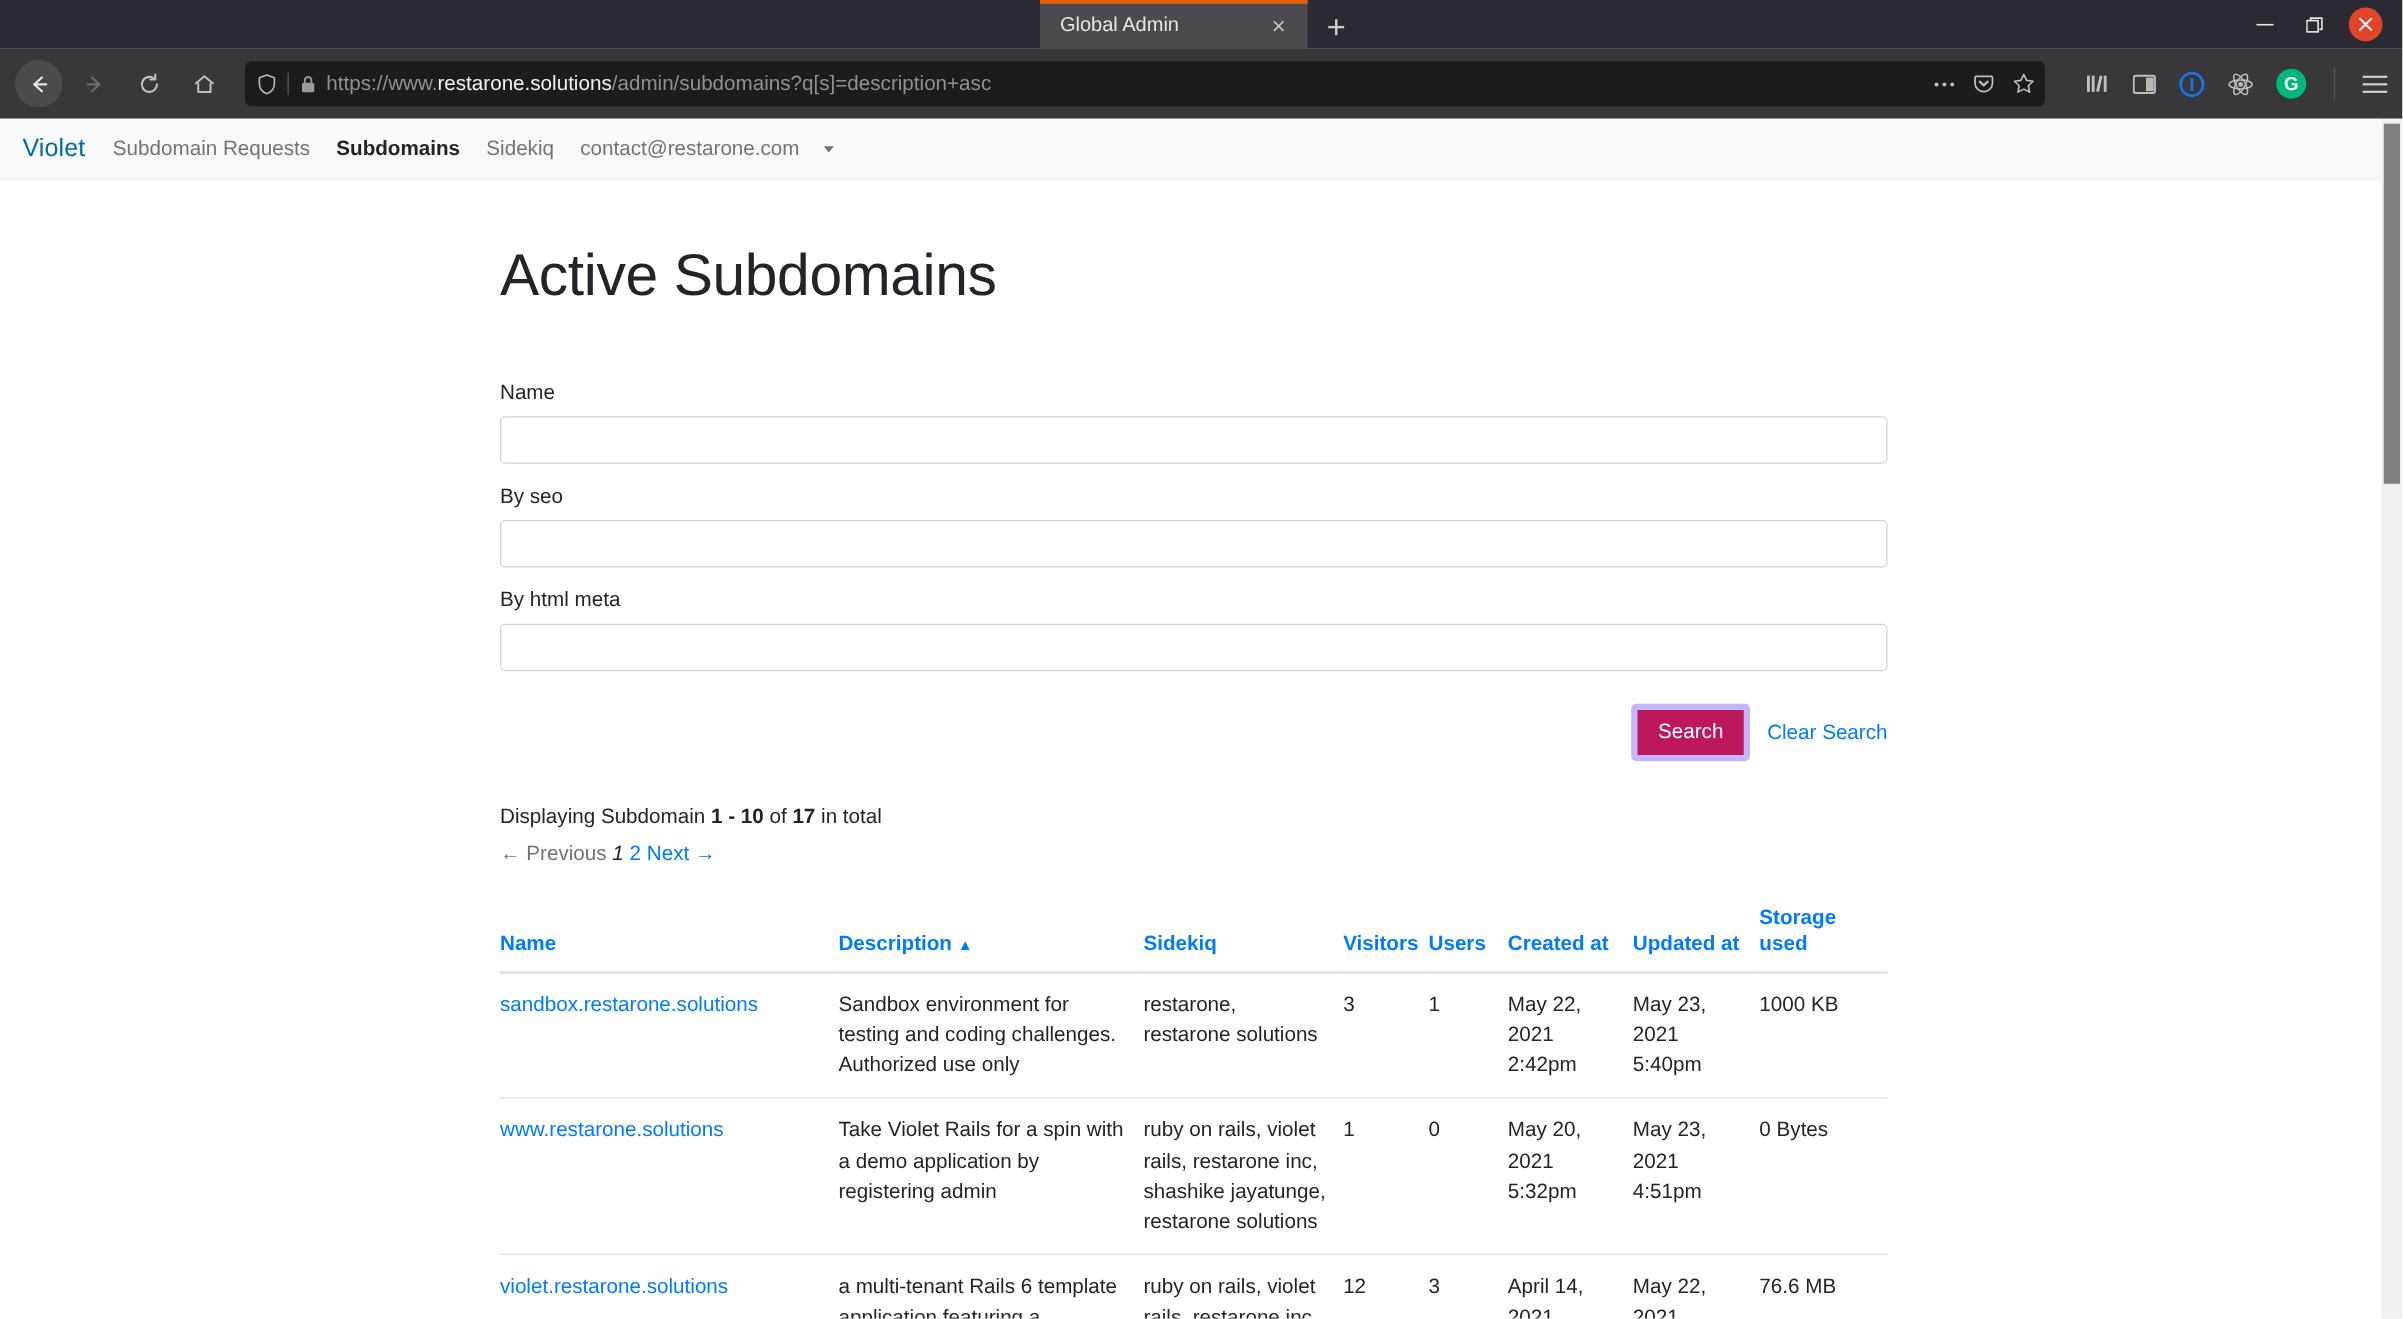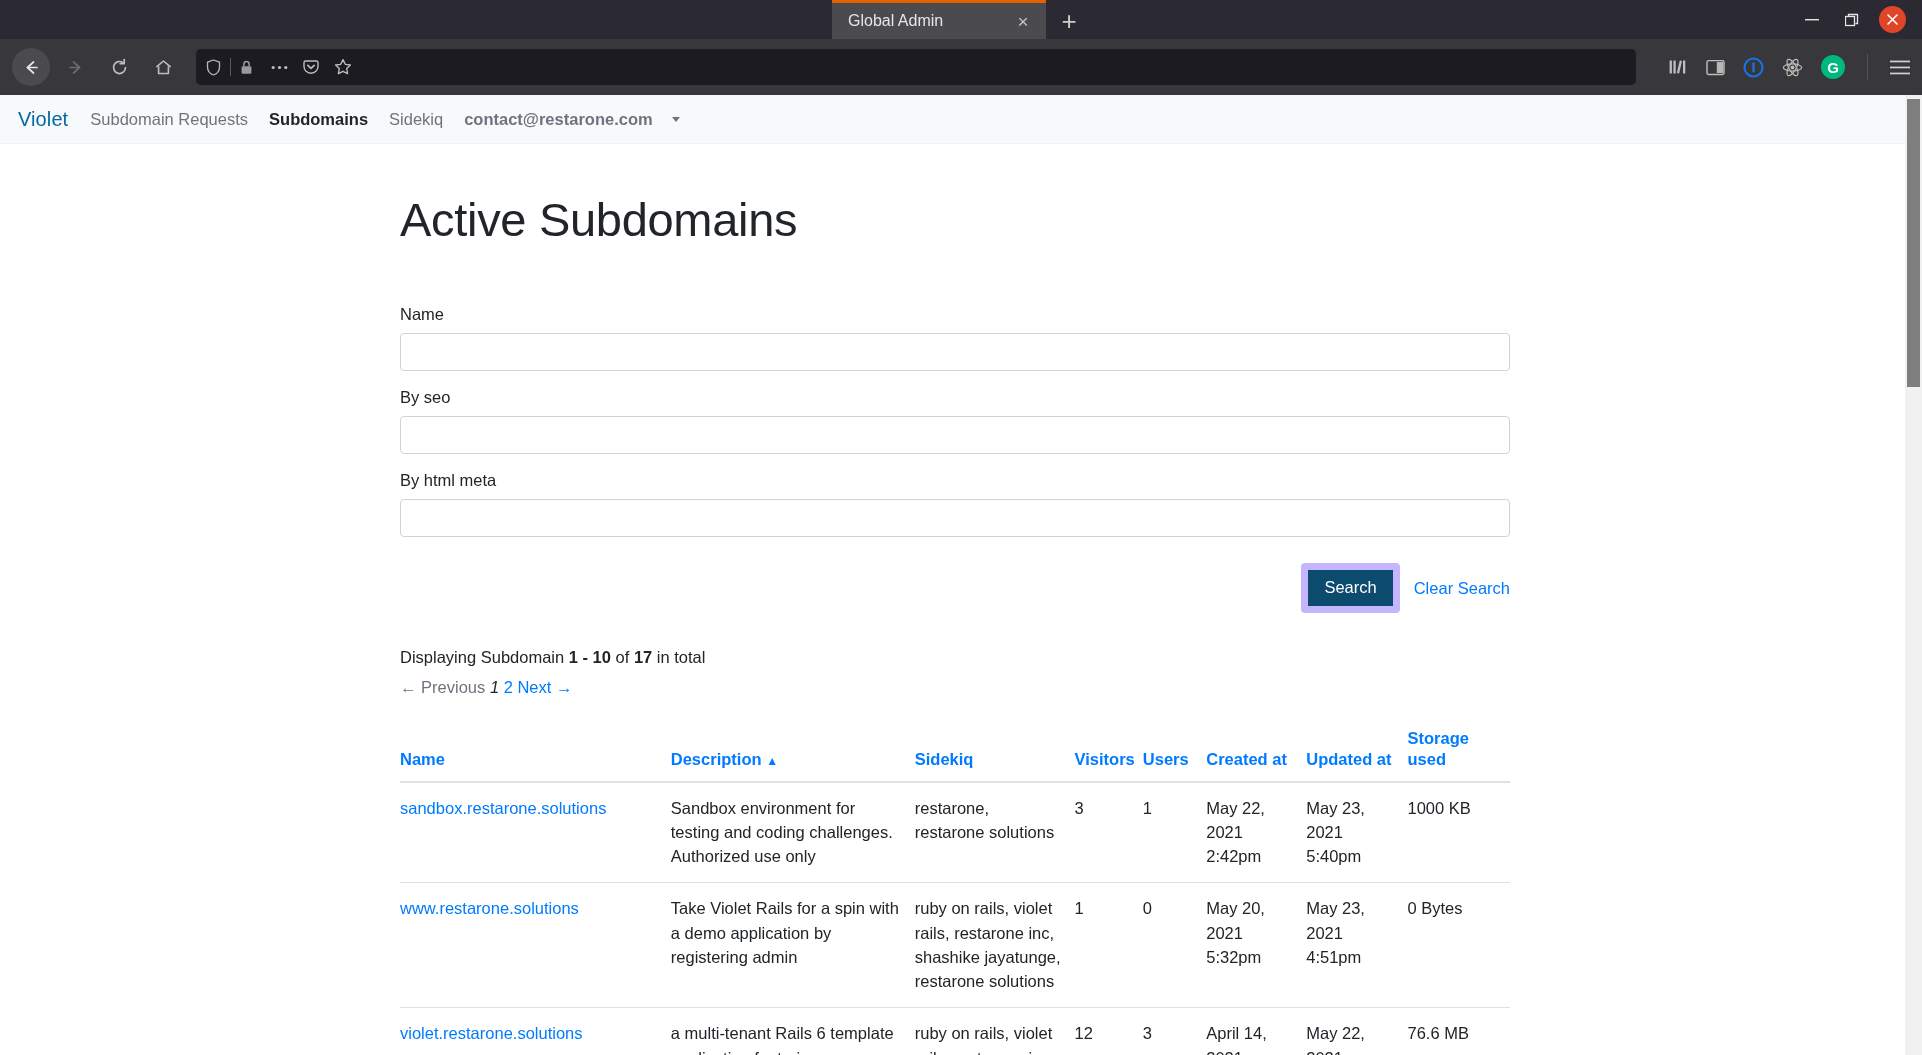--- a/index.html
+++ b/index.html
@@ -95,21 +95,21 @@
     height: 49px; background: #f8f9fa;
     display: flex; align-items: center; padding: 0 18px;
     border-bottom: 1px solid #f0f1f2;
   }
   .brand { font-size: 20px; color: #0369a1; margin-right: 22px; letter-spacing: .1px; }
   .nav-link {
     font-size: 16.5px; color: #6c757d; margin-right: 21px;
     white-space: nowrap;
   }
   .nav-link.active { color: #212529; font-weight: 700; }
-  .nav-user { font-size: 16.5px; color: #6c757d; display: flex; align-items: center; gap: 19px; font-weight: bold; }
+  .nav-user { font-size: 16.5px; color: #6c757d; display: flex; align-items: center; gap: 19px; }
   .caret {
     width: 0; height: 0; border-left: 4.5px solid transparent;
     border-right: 4.5px solid transparent; border-top: 5px solid #6c757d;
   }
 
   .content { padding-left: 400px; padding-top: 48px; }
   .container { width: 1110px; }
 
   h1.page-title {
     font-size: 47px; font-weight: 400; color: #212529;
@@ -122,21 +122,21 @@
     display: block; width: 1110px; height: 38px;
     border: 1px solid #ced4da; border-radius: 4px;
     background: #fff; font-size: 16px; color: #495057;
     padding: 0 12px; font-family: "Liberation Sans", sans-serif;
   }
   .form-actions {
     display: flex; align-items: center; justify-content: flex-end;
     gap: 14px; margin-top: 26px; width: 1110px;
   }
   .btn-search {
-    background: #0c4a6e; border: 7px solid #c4b5fd; color: #fff;
+    background: #be185d; border: 5px solid #c4b5fd; color: #fff;
     font-size: 16.5px; padding: 7px 16px; border-radius: 4px;
     font-family: "Liberation Sans", sans-serif; line-height: 1.3;
   }
   .link-clear { font-size: 16.5px; color: #007bff; text-decoration: none; }
 
   .display-info { font-size: 16.5px; color: #212529; margin-top: 32px; line-height: 1.5; }
   .display-info b { font-weight: 700; }
   .pagination { font-size: 16.5px; margin-top: 5px; line-height: 1.5; }
   .pg-prev { color: #6c757d; margin-top: 24px; }
   .pg-cur { font-style: italic; color: #212529; }
@@ -239,20 +239,21 @@
           <path d="M7.5 1 L13.5 3.2 V8 C13.5 12 10.8 14.8 7.5 16 C4.2 14.8 1.5 12 1.5 8 V3.2 Z" fill="none" stroke="#b9b6b3" stroke-width="1.3" stroke-linejoin="round"></path>
         </svg>
       </span>
       <span class="url-sep"></span>
       <span class="lock">
         <svg width="13" height="15" viewBox="0 0 13 15">
           <rect x="1.6" y="6.2" width="9.8" height="7.6" rx="1.2" fill="#9a9a9e"></rect>
           <path d="M3.9 6.2 V4.2 A2.6 2.6 0 0 1 9.1 4.2 V6.2" fill="none" stroke="#9a9a9e" stroke-width="1.5"></path>
         </svg>
       </span>
+      <span class="urltext"><span class="dim">https://www.</span><b>restarone.solutions</b><span class="dim">/admin/subdomains?q[s]=description+asc</span></span>
       <span class="url-right">
         <span class="uicon">
           <svg width="17" height="5" viewBox="0 0 17 5">
             <circle cx="2.2" cy="2.5" r="1.6" fill="#c0bdba"></circle>
             <circle cx="8.5" cy="2.5" r="1.6" fill="#c0bdba"></circle>
             <circle cx="14.8" cy="2.5" r="1.6" fill="#c0bdba"></circle>
           </svg>
         </span>
         <span class="uicon">
           <svg width="18" height="18" viewBox="0 0 18 18">

